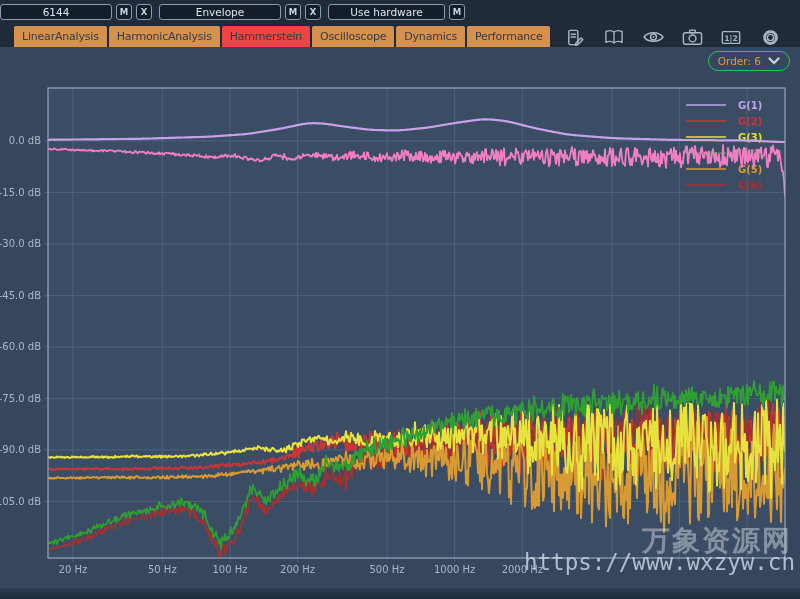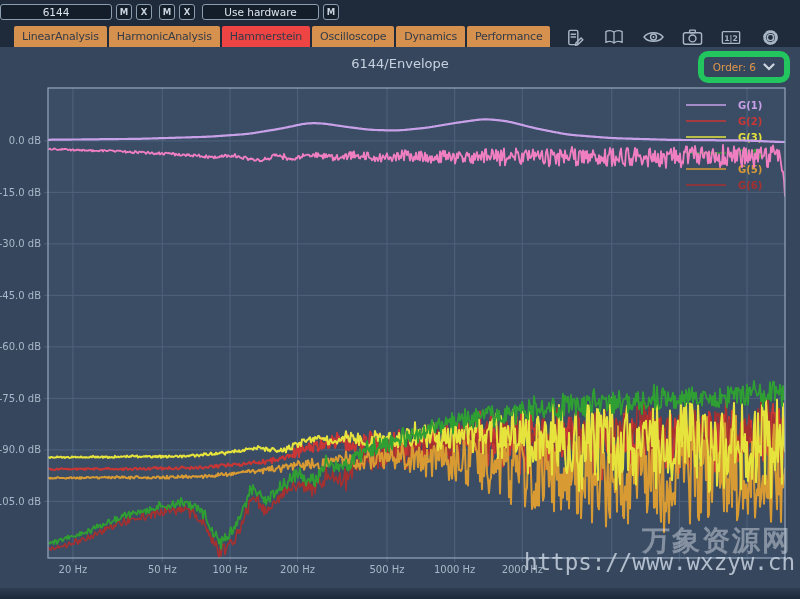--- a/index.html
+++ b/index.html
@@ -21,21 +21,21 @@
   .tab{height:21px;background:#d6914f;color:#333b47;font-size:11px;letter-spacing:-0.2px;
        padding:0 8px;display:flex;align-items:center;border-radius:2px 2px 0 0;cursor:pointer;white-space:nowrap;}
   .tab.active{background:#ef4444;}
   .iconbar{position:absolute;right:8px;top:3px;display:flex;gap:7px;align-items:center;}
   .icon-btn{width:32px;height:20px;display:flex;align-items:center;cursor:pointer;font-weight:bold;}
   .icon-btn svg{stroke:#a9b6c6;fill:none;stroke-width:1.5;stroke-linecap:round;stroke-linejoin:round;}
 
   
   .main{position:relative;width:800px;height:552px;background:#36475d;overflow:hidden;}
   .chart-title{position:absolute;left:0;right:0;top:9px;text-align:center;font-size:13px;color:#c6d2e0;}
-  .order-btn{position:absolute;right:10px;top:4px;height:32px;border:6px solid #22c55e;border-radius:10px;
+  .order-btn{position:absolute;right:10px;top:4px;height:20px;border:1px solid #22c55e;border-radius:10px;
              display:flex;align-items:center;gap:7px;padding:0 9px;cursor:pointer;background:transparent;}
   .order-btn .lbl{font-size:10.5px;color:#e0964a;}
   #chart-svg{position:absolute;left:0;top:0;}
   .bottom-edge{position:absolute;left:0;right:0;bottom:0;height:11px;
                background:linear-gradient(180deg,#2e3d52,#1b2838);}
   .wm-cn{position:absolute;left:642px;top:475px;font-size:28px;font-weight:bold;letter-spacing:2px;
          color:rgba(235,240,245,0.42);white-space:nowrap;pointer-events:none;}
   .wm-url{position:absolute;left:524px;top:502px;font-size:22.5px;
           font-family:"DejaVu Sans Mono","Liberation Mono",monospace;
           color:rgba(205,215,228,0.82);white-space:nowrap;pointer-events:none;}
@@ -45,20 +45,21 @@
 
 <div class="window">
 
   <div class="topbar">
     <div class="grp">
       <input class="tb-field w1" readonly="" value="6144" style="">
       <button class="mx">M</button>
       <button class="mx">X</button>
     </div>
     <div class="grp">
+      <input class="tb-field w2" readonly="" value="Envelope" style="">
       <button class="mx">M</button>
       <button class="mx">X</button>
     </div>
     <div class="grp">
       <input class="tb-field w3" readonly="" value="Use hardware" style="">
       <button class="mx">M</button>
     </div>
   </div>
 
   <div class="tabbar">
@@ -106,21 +107,20 @@
       <span class="icon-btn">
         <svg width="21" height="21" viewBox="0 0 22 22">
           <circle cx="11" cy="11" r="6.2" stroke-width="3.1" stroke-dasharray="2.7 2.2"></circle>
           <circle cx="11" cy="11" r="3.3" stroke-width="1.5"></circle>
         </svg>
       </span>
     </div>
   </div>
 
   <div class="main">
-    <div class="chart-title">6144/Envelope</div>
 
     <button class="order-btn">
       <span class="lbl">Order: 6</span>
       <svg width="12" height="8" viewBox="0 0 12 8">
         <path d="M1.5 1.5 L6 6 L10.5 1.5" fill="none" stroke="#cdd7e1" stroke-width="2.2" stroke-linecap="round"></path>
       </svg>
     </button>
 
     <svg id="chart-svg" width="800" height="552">
         <rect x="48" y="41" width="737" height="470" fill="#3b4d65"></rect>

